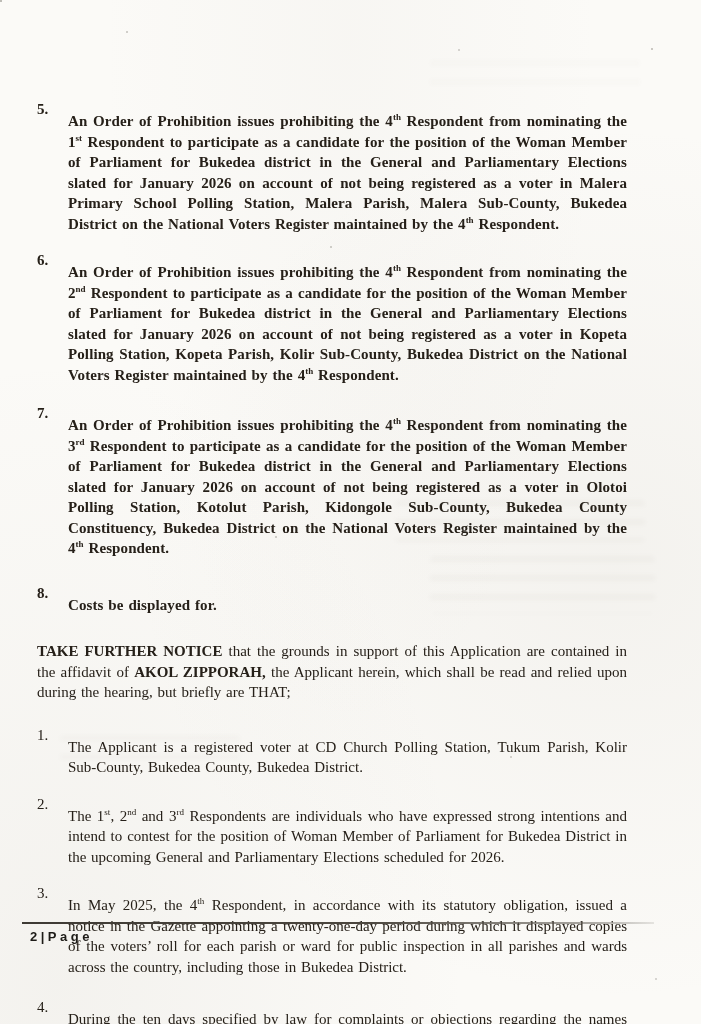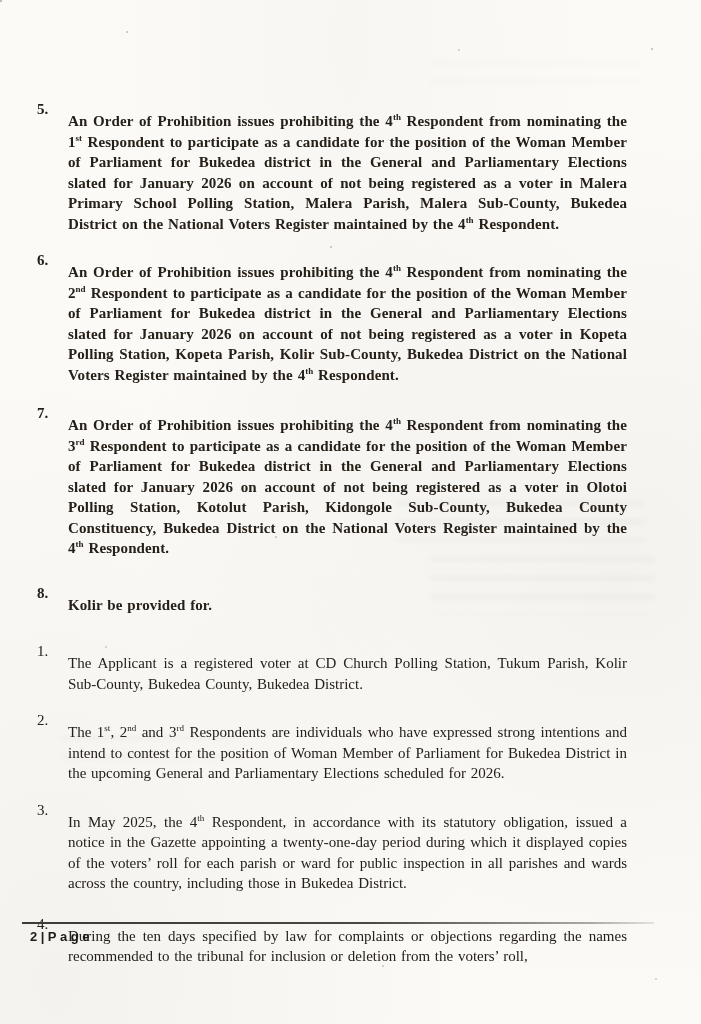--- a/index.html
+++ b/index.html
@@ -110,24 +110,25 @@
       <div class="item mb18">
         <span class="num">6.</span>
         <div class="body">An Order of Prohibition issues prohibiting the 4<sup>th</sup> Respondent from nominating the 2<sup>nd</sup> Respondent to participate as a candidate for the position of the Woman Member of Parliament for Bukedea district in the General and Parliamentary Elections slated for January 2026 on account of not being registered as a voter in Kopeta Polling Station, Kopeta Parish, Kolir Sub-County, Bukedea District on the National Voters Register maintained by the 4<sup>th</sup> Respondent.</div>
       </div>
       <div class="item mb24">
         <span class="num">7.</span>
         <div class="body">An Order of Prohibition issues prohibiting the 4<sup>th</sup> Respondent from nominating the 3<sup>rd</sup> Respondent to participate as a candidate for the position of the Woman Member of Parliament for Bukedea district in the General and Parliamentary Elections slated for January 2026 on account of not being registered as a voter in Olotoi Polling Station, Kotolut Parish, Kidongole Sub-County, Bukedea County Constituency, Bukedea District on the National Voters Register maintained by the 4<sup>th</sup> Respondent.</div>
       </div>
       <div class="item mb26">
         <span class="num">8.</span>
-        <div class="body">Kolir be provided for.</div>
+        <div class="body">Costs be displayed for.</div>
       </div>
     </div>
 
+    <p class="notice mb22"><b>TAKE FURTHER NOTICE</b> that the grounds in support of this Application are contained in the affidavit of <b>AKOL ZIPPORAH,</b> the Applicant herein, which shall be read and relied upon during the hearing, but briefly are THAT;</p>
 
     <div class="grounds">
       <div class="item mb16">
         <span class="num">1.</span>
         <div class="body">The Applicant is a registered voter at CD Church Polling Station, Tukum Parish, Kolir Sub-County, Bukedea County, Bukedea District.</div>
       </div>
       <div class="item mb16">
         <span class="num">2.</span>
         <div class="body">The 1<sup>st</sup>, 2<sup>nd</sup> and 3<sup>rd</sup> Respondents are individuals who have expressed strong intentions and intend to contest for the position of Woman Member of Parliament for Bukedea District in the upcoming General and Parliamentary Elections scheduled for 2026.</div>
       </div>

